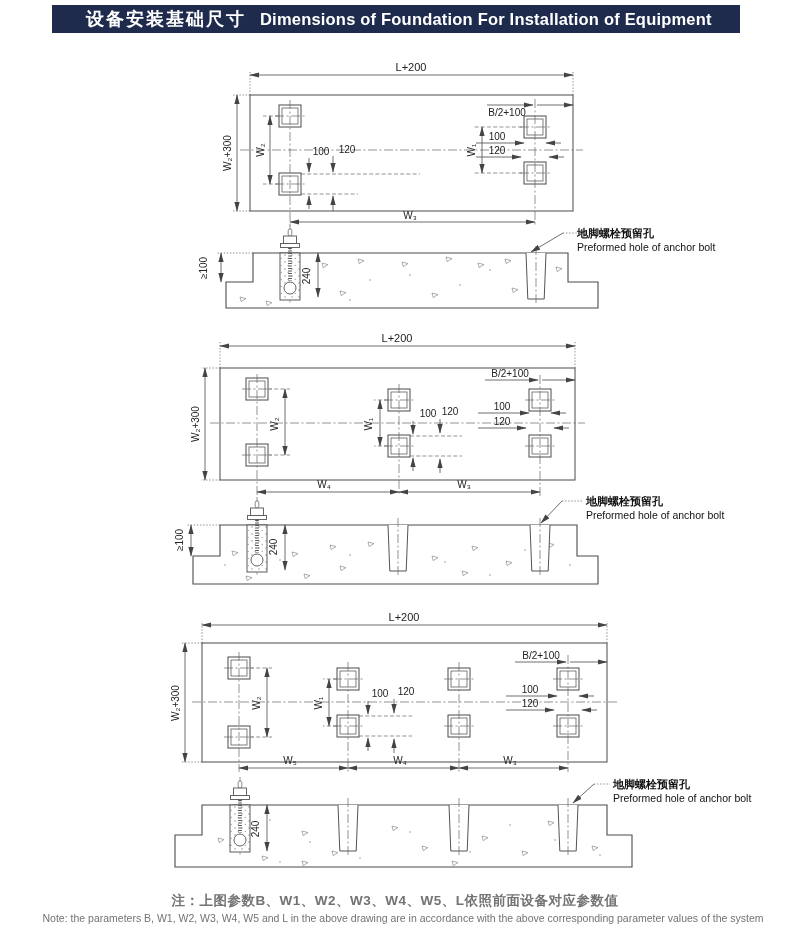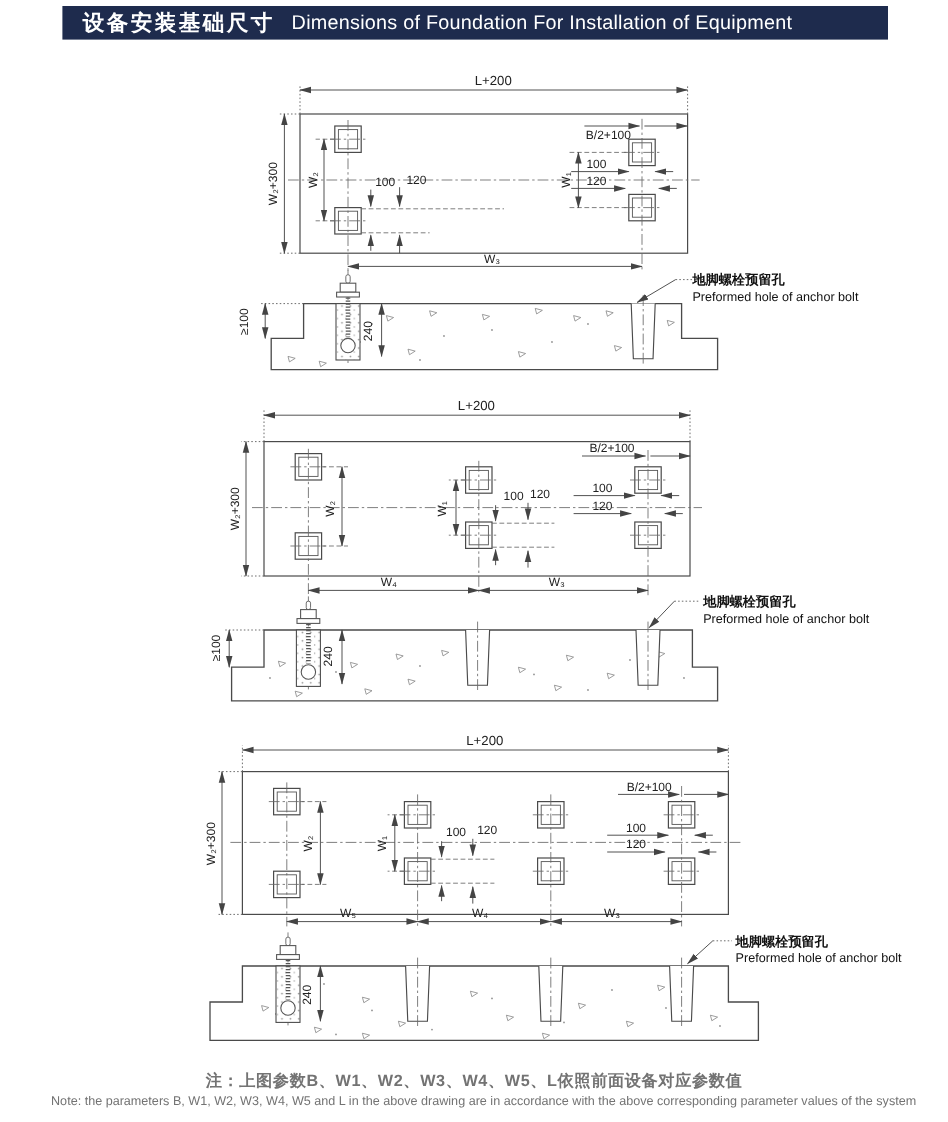--- a/index.html
+++ b/index.html
@@ -1,21 +1,21 @@
 <!DOCTYPE html>
 <html><head>
 <meta charset="utf-8">
 <style>
   html,body{margin:0;padding:0;background:#e8e8e8;}
   .page{position:relative;width:790px;height:935px;background:#ffffff;overflow:hidden;
         font-family:"Liberation Sans",sans-serif;}
   .hdr{position:absolute;left:52px;top:5px;width:688px;height:28px;background:#1e2b4d;
-       color:#fff;display:flex;align-items:center;gap:14px;padding-left:17px;box-sizing:border-box;text-align:center;}
+       color:#fff;display:flex;align-items:center;gap:14px;padding-left:34px;box-sizing:border-box;text-align:center;}
   .hdr .zh{font-size:18px;font-weight:bold;letter-spacing:2px;white-space:nowrap;}
-  .hdr .en{font-size:16.5px;font-weight:normal;letter-spacing:.2px;white-space:nowrap;}
+  .hdr .en{font-size:16.5px;font-weight:bold;letter-spacing:.2px;white-space:nowrap;}
   .fig{position:absolute;left:0;}
   .note{position:absolute;left:0;top:892px;width:790px;text-align:center;color:#737373;}
   .note .zh{font-size:13.5px;font-weight:bold;letter-spacing:.5px;}
   .note .en{font-size:10.5px;margin-top:2px;padding-left:16px;}
   
   .s   {stroke:#4a4a4a;stroke-width:1;fill:none;}
   .prof{stroke:#4a4a4a;stroke-width:1.1;fill:#ffffff;}
   .d   {stroke:#4a4a4a;stroke-width:.8;fill:none;}
   .x   {stroke:#666;stroke-width:.7;stroke-dasharray:4 2.2;fill:none;}
   .c   {stroke:#666;stroke-width:.7;stroke-dasharray:9 2.5 2 2.5;fill:none;}

